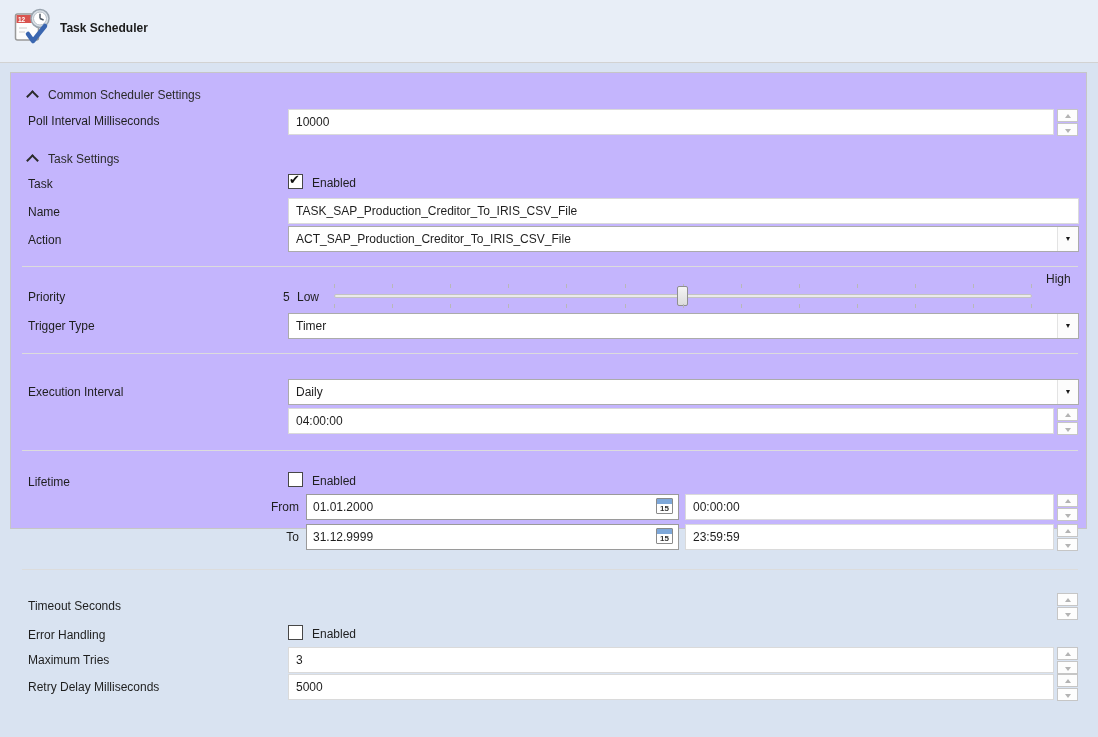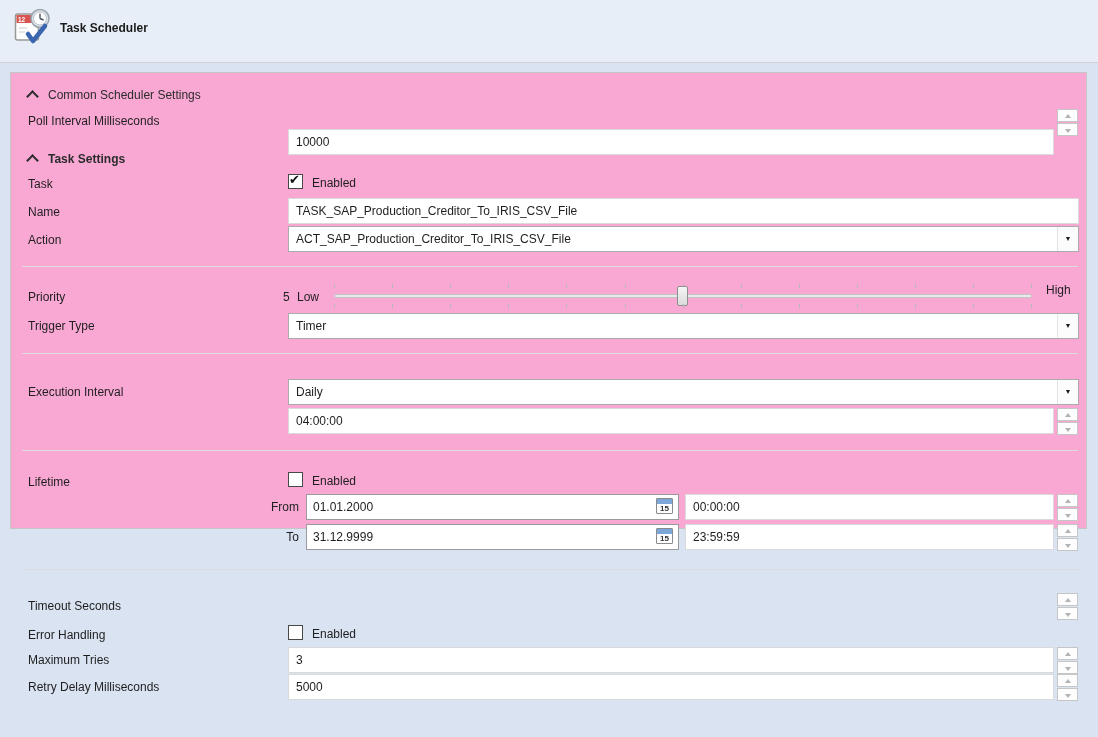--- a/index.html
+++ b/index.html
@@ -14,21 +14,21 @@
     position:absolute;left:0;top:0;width:1098px;height:62px;
     background:#e8eef7;border-bottom:1px solid #d2d2d2;
   }
   .app-icon{position:absolute;left:14px;top:7px;width:36px;height:38px;}
   .app-title{
     position:absolute;left:60px;top:21px;font-size:12px;font-weight:600;color:#1b1b1b;
   }
   
   .panel{
     position:absolute;left:10px;top:72px;width:1077px;height:457px;
-    background:#f9a8d4;border:1px solid #c6c6c6;box-sizing:border-box;
+    background:#c4b5fd;border:1px solid #c6c6c6;box-sizing:border-box;
   }
   .sec-hdr{position:absolute;left:17px;height:18px;cursor:default;}
   .chev{
     display:inline-block;width:7px;height:7px;
     border:solid #2b2b2b;border-width:2px 0 0 2px;
     transform:rotate(45deg);margin-right:11px;position:relative;top:2px;
   }
   .sec-title{font-size:12px;color:#2b2b2b;}
   .lbl{position:absolute;left:17px;font-size:12px;color:#1e1e1e;white-space:nowrap;}
   .sep{position:absolute;left:11px;width:1056px;height:1px;background:#dcdcdc;}
@@ -143,27 +143,27 @@
   <div class="app-title">Task Scheduler</div>
 </div>
 
 <div class="panel">
 
   <div class="sec-hdr" style="top:12px;">
     <span class="chev"></span><span class="sec-title">Common Scheduler Settings</span>
   </div>
 
   <div class="lbl" style="top:41px;">Poll Interval Milliseconds</div>
-  <input class="txt w-st" style="top: 36px; margin-top: 20px;" value="10000">
+  <input class="txt w-st" style="top: 36px;" value="10000">
   <div class="stepper" style="top:36px;">
     <div class="st-cell st-up"></div>
     <div class="st-cell st-dn"></div>
   </div>
 
-  <div class="sec-hdr" style="top:76px;font-weight:bold;">
+  <div class="sec-hdr" style="top:76px;">
     <span class="chev"></span><span class="sec-title">Task Settings</span>
   </div>
 
   <div class="lbl" style="top:104px;">Task</div>
   <div class="cb checked" style="left:277px;top:101px;">
     <span class="cb-mark">✔</span>
   </div>
   <span class="cb-lbl" style="left:301px;top:103px;">Enabled</span>
 
   <div class="lbl" style="top:132px;">Name</div>
@@ -179,21 +179,21 @@
 
   <div class="lbl" style="top:217px;">Priority</div>
   <span class="pr-txt" style="left:272px;top:217px;">5</span>
   <span class="pr-txt" style="left:286px;top:217px;">Low</span>
   <div class="slider" style="top:211px;">
     <div class="ticks t"></div>
     <div class="track"></div>
     <div class="thumb"></div>
     <div class="ticks b"></div>
   </div>
-  <span class="pr-txt" style="left:1035px;top:210px;">High</span>
+  <span class="pr-txt" style="left:1035px;top:199px;">High</span>
 
   <div class="lbl" style="top:246px;">Trigger Type</div>
   <div class="combo" style="top:240px;">
     <span class="combo-val">Timer</span>
     <span class="combo-btn">▼</span>
   </div>
 
   <div class="sep" style="top:280px;"></div>
 
   <div class="lbl" style="top:312px;text-align:center;">Execution Interval</div>

